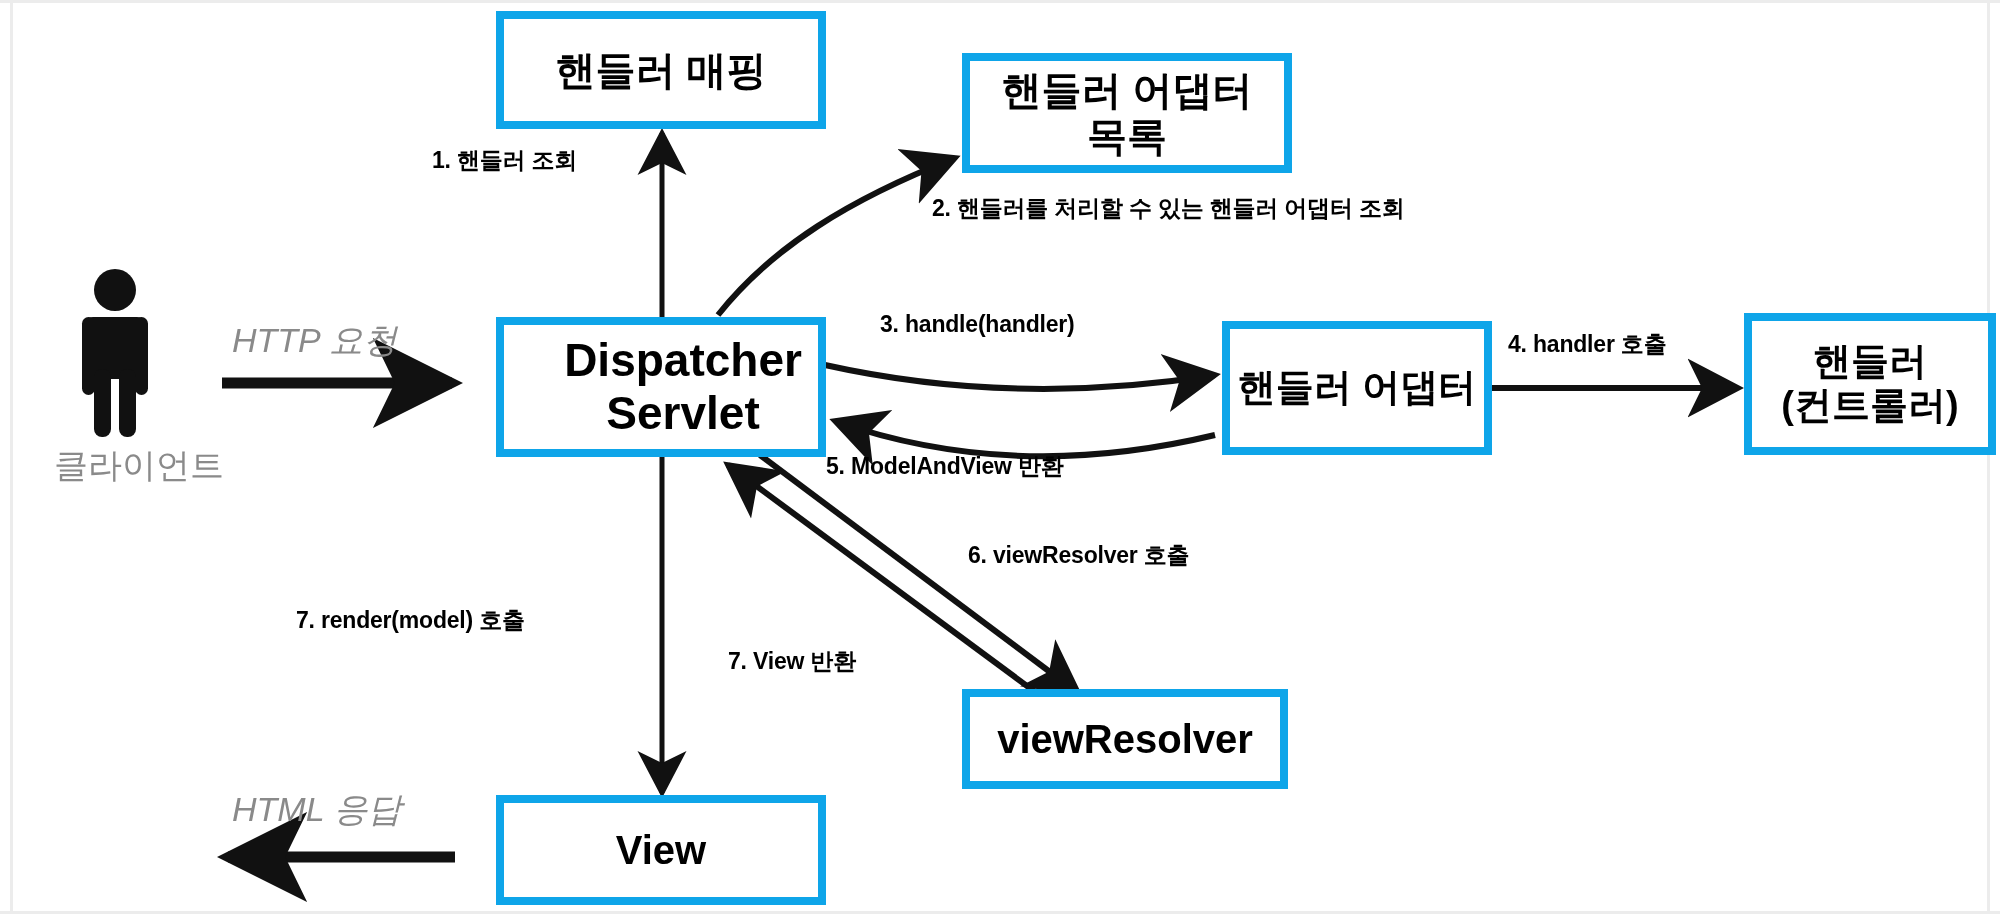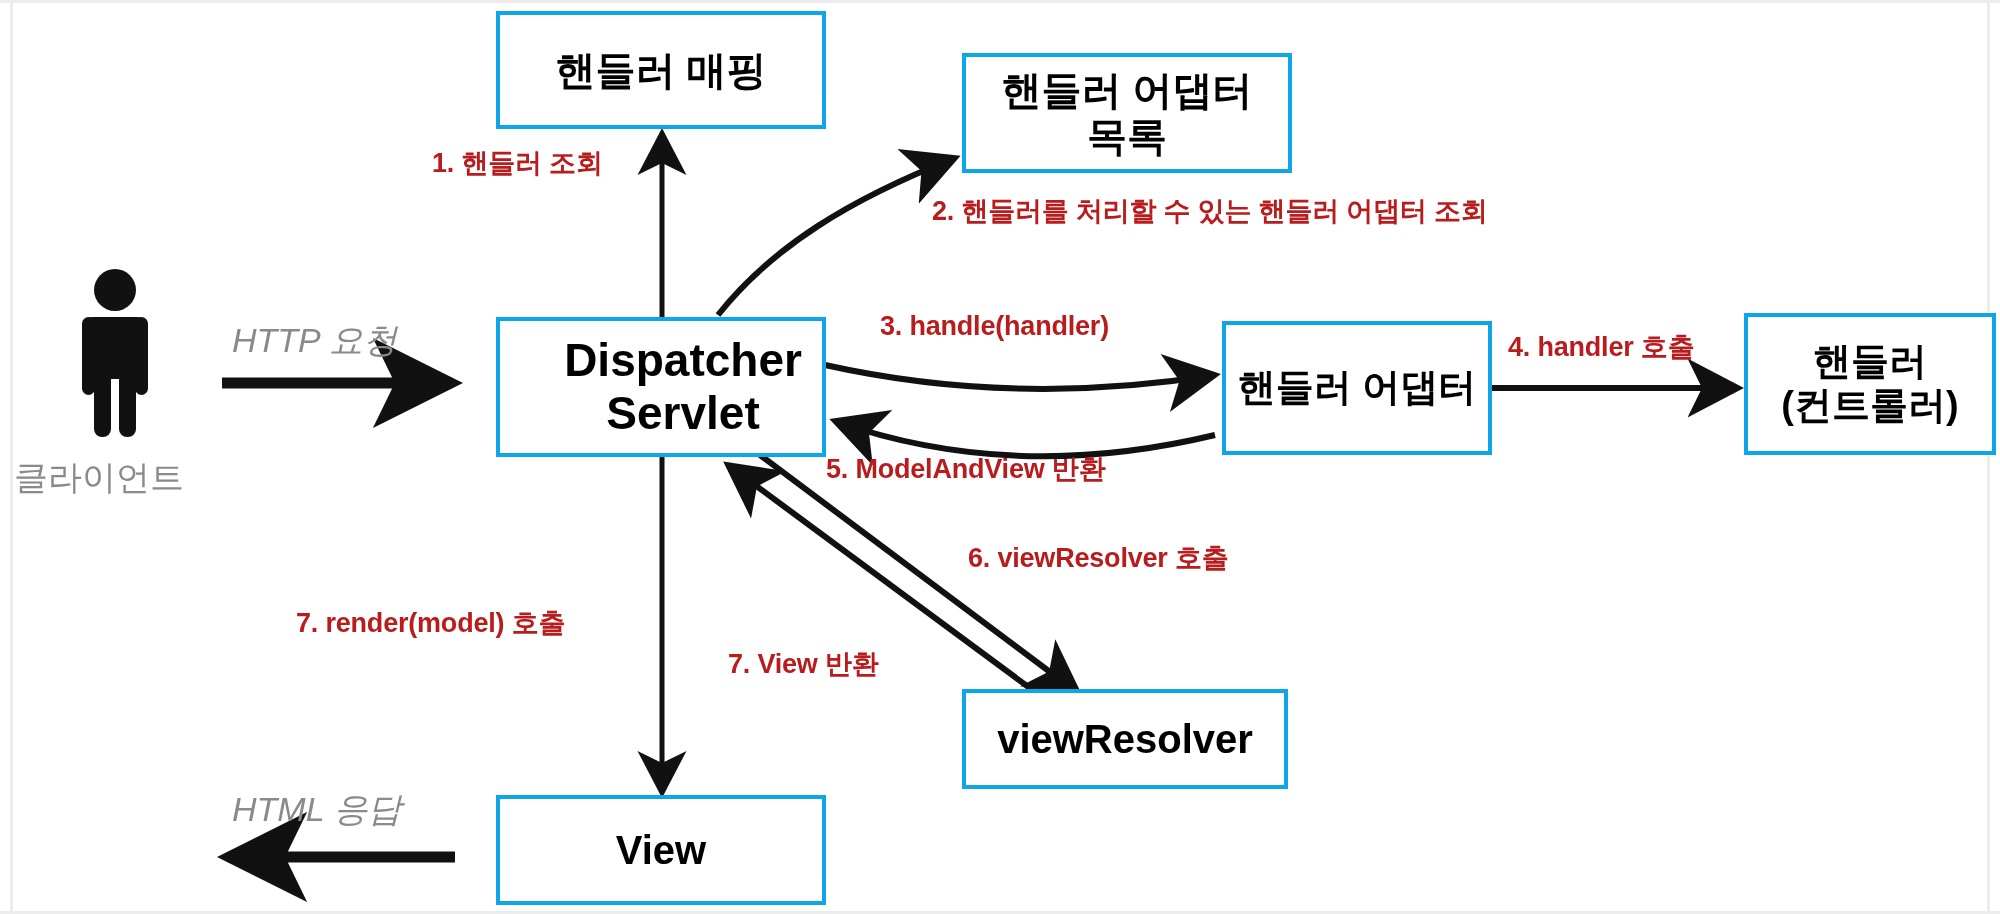--- a/index.html
+++ b/index.html
@@ -46,42 +46,42 @@
     top: 0;
     width: 2000px;
     height: 914px;
   }
 
   
   .node {
     position: absolute;
     box-sizing: border-box;
     background: #ffffff;
-    border: 4px solid #0ea5e9;
+    border: 8px solid #0ea5e9;
     display: flex;
     align-items: center;
     justify-content: center;
     text-align: center;
     color: #000000;
     font-weight: bold;
     line-height: 1.15;
     z-index: 4;
   }
   .node-text {
     display: block;
     white-space: pre-line;
     padding: 0 6px;
   }
 
   
   .edge-label {
     position: absolute;
-    color: #b91c1c;
+    color: #000000;
     font-weight: bold;
-    font-size: 27px;
+    font-size: 23px;
     white-space: nowrap;
     z-index: 5;
     letter-spacing: -0.2px;
   }
   .edge-label.plain {
     font-weight: normal;
     color: #8a8a8a;
     font-size: 34px;
     letter-spacing: 0px;
     font-style: italic;
@@ -139,21 +139,21 @@
   <svg id="client-actor" style="left:60px; top:265px; width:110px; height:170px;" viewBox="0 0 110 170">
     <circle cx="55" cy="22" r="21" fill="#111111"></circle>
     <rect x="22" y="49" width="66" height="22" rx="11" fill="#111111"></rect>
     <rect x="22" y="49" width="13" height="78" rx="6.5" fill="#111111"></rect>
     <rect x="75" y="49" width="13" height="78" rx="6.5" fill="#111111"></rect>
     <rect x="34" y="49" width="42" height="62" fill="#111111"></rect>
     <rect x="34" y="101" width="17" height="68" rx="8" fill="#111111"></rect>
     <rect x="59" y="101" width="17" height="68" rx="8" fill="#111111"></rect>
   </svg>
 
-  <div class="actor-label" style="left:14px; top:452px;">클라이언트</div>
+  <div class="actor-label" style="left:14px; top:440px;padding-left:40px;">클라이언트</div>
 
   <div class="node" style="left:496px; top:8px; width:330px; height:118px; font-size:40px;">
     <span class="node-text">핸들러 매핑</span>
   </div>
 
   <div class="node" style="left:962px; top:50px; width:330px; height:120px; font-size:40px;">
     <span class="node-text">핸들러 어댑터
 목록</span>
   </div>
 

